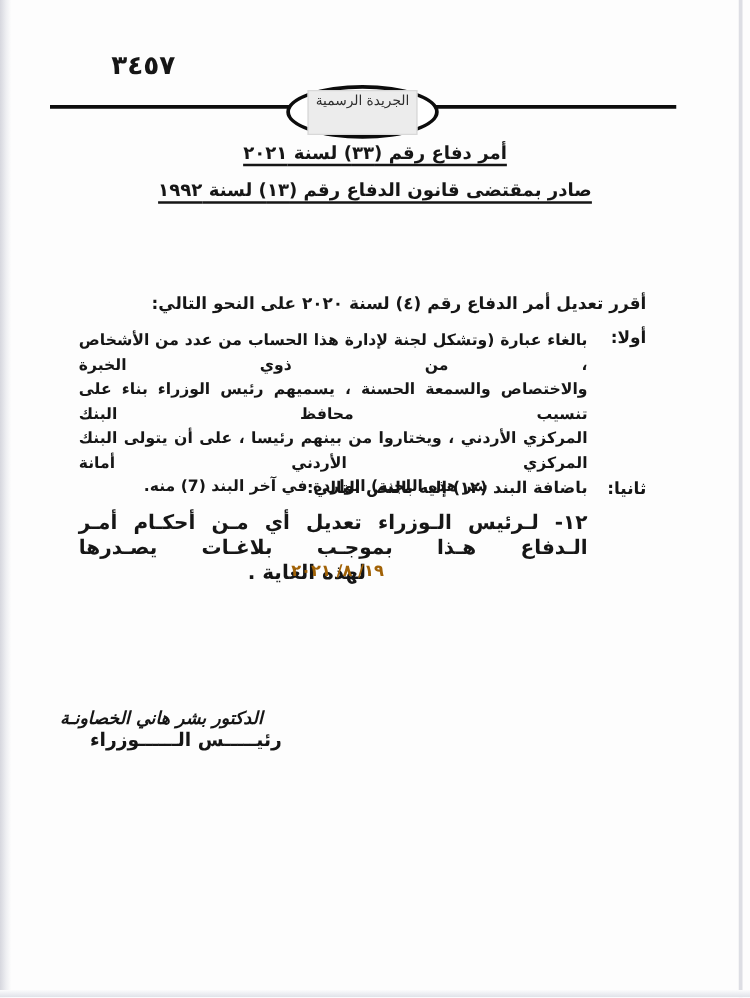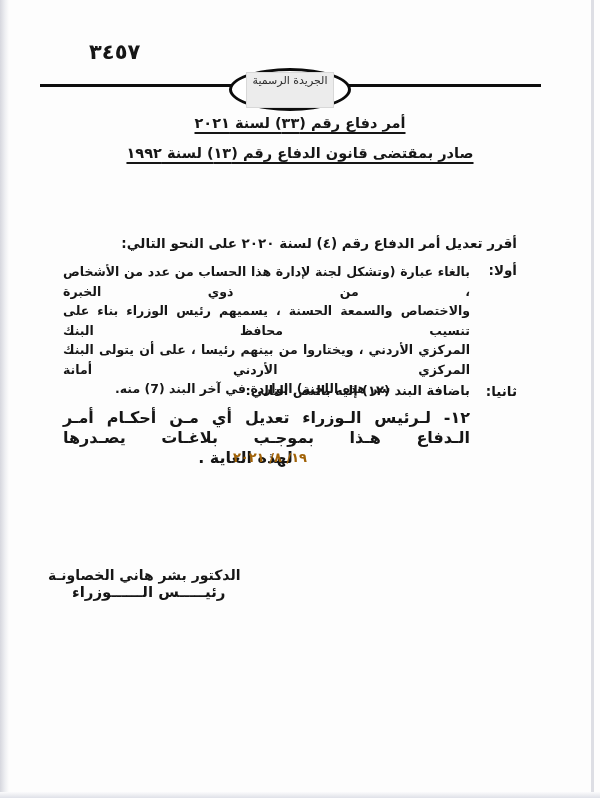--- a/index.html
+++ b/index.html
@@ -48,21 +48,21 @@
   .sec2-text  { position:absolute; right:130px; top:383px; font-size:13px; font-weight:bold; white-space:nowrap; }
 
   .clause { position:absolute; left:63px; top:408px; width:407px;
             font-size:16px; font-weight:bold; line-height:20px; }
   .clause-l2 { text-align:center; transform:translateX(-21px); }
 
   .date { position:absolute; left:218px; top:450px; width:104px; text-align:center;
           font-size:13px; font-weight:bold; color:#a16207; }
 
   .sig-title { position:absolute; left:72px; top:535px; font-size:15px; font-weight:bold; white-space:nowrap;margin-top:48px; }
-  .sig-name  { position:absolute; left:48px; top:567px; font-size:14px; font-weight:bold; white-space:nowrap; }
+  .sig-name  { position:absolute; left:48px; top:567px; font-size:14px; font-weight:bold; white-space:nowrap;font-style:italic; }
 </style>
 </head>
 <body>
 
 <div class="page" dir="rtl">
 
   <div class="edge-left"></div>
   <div class="edge-right"></div>
   <div class="edge-bottom"></div>
 

